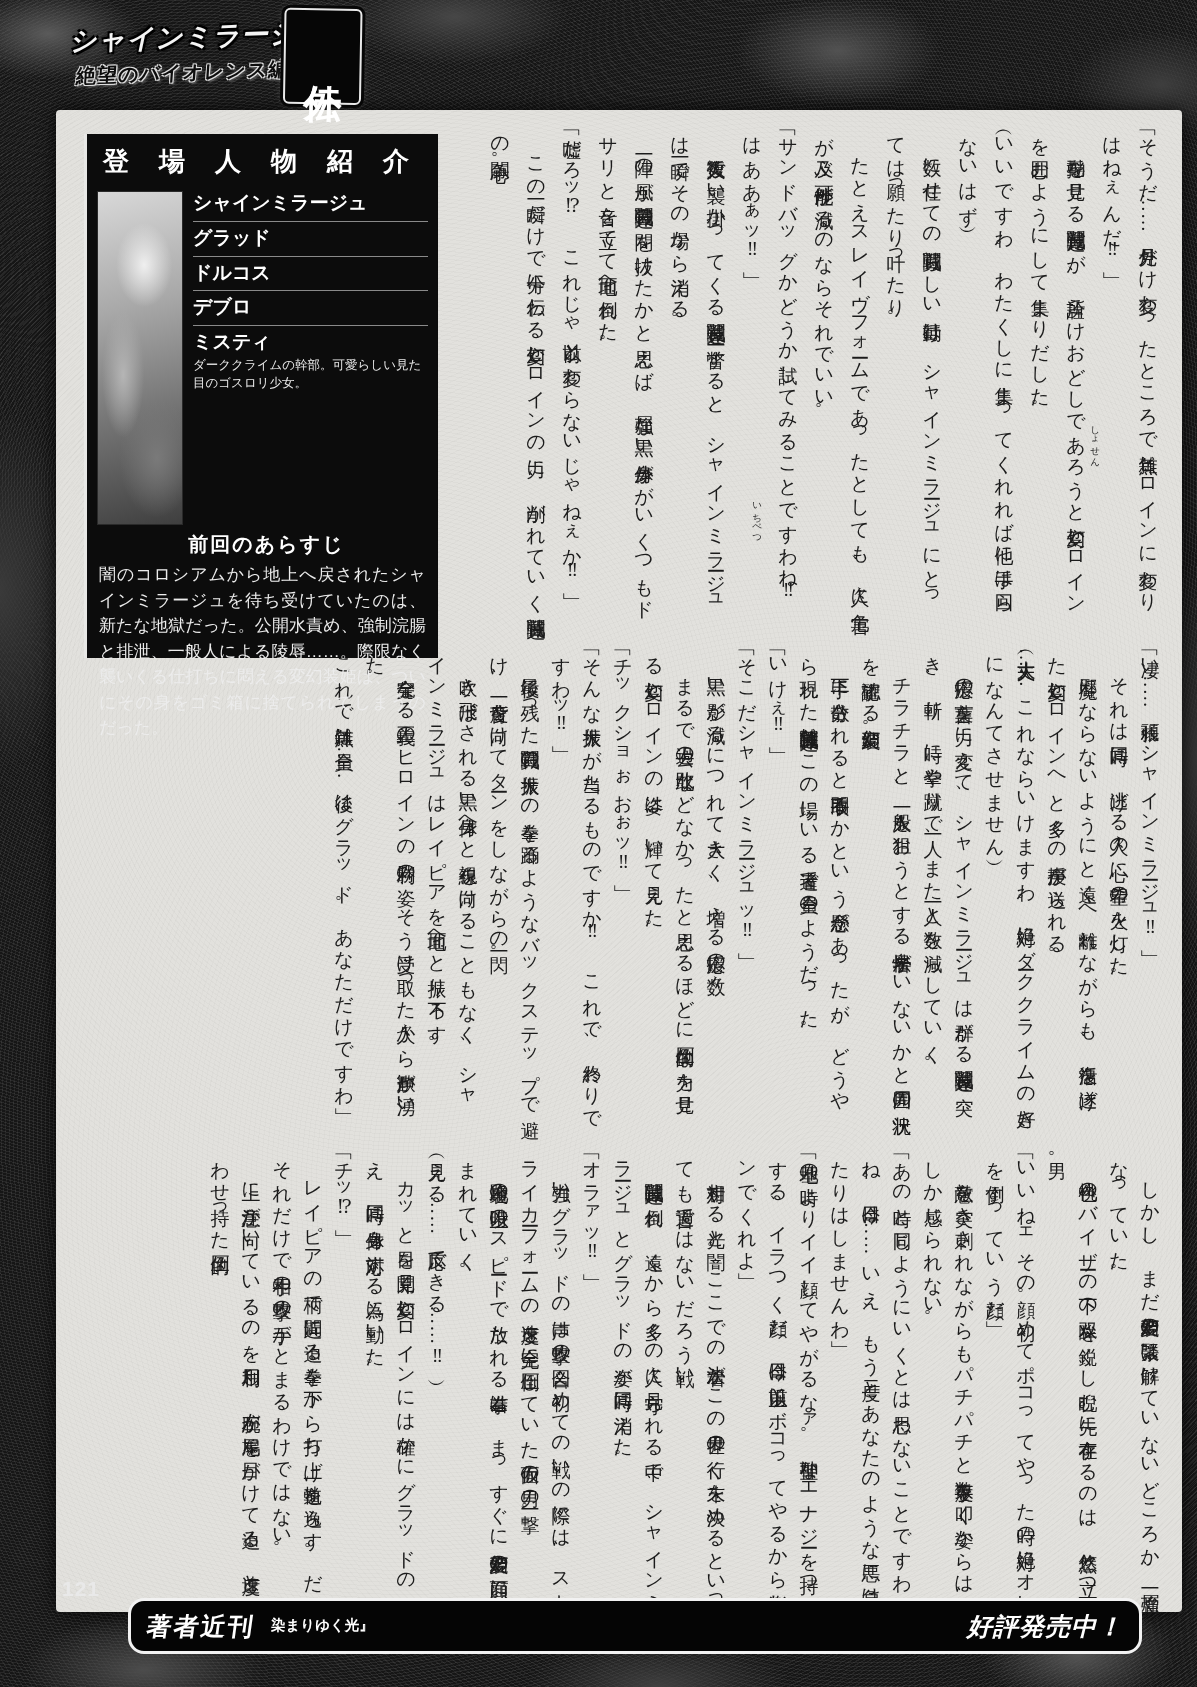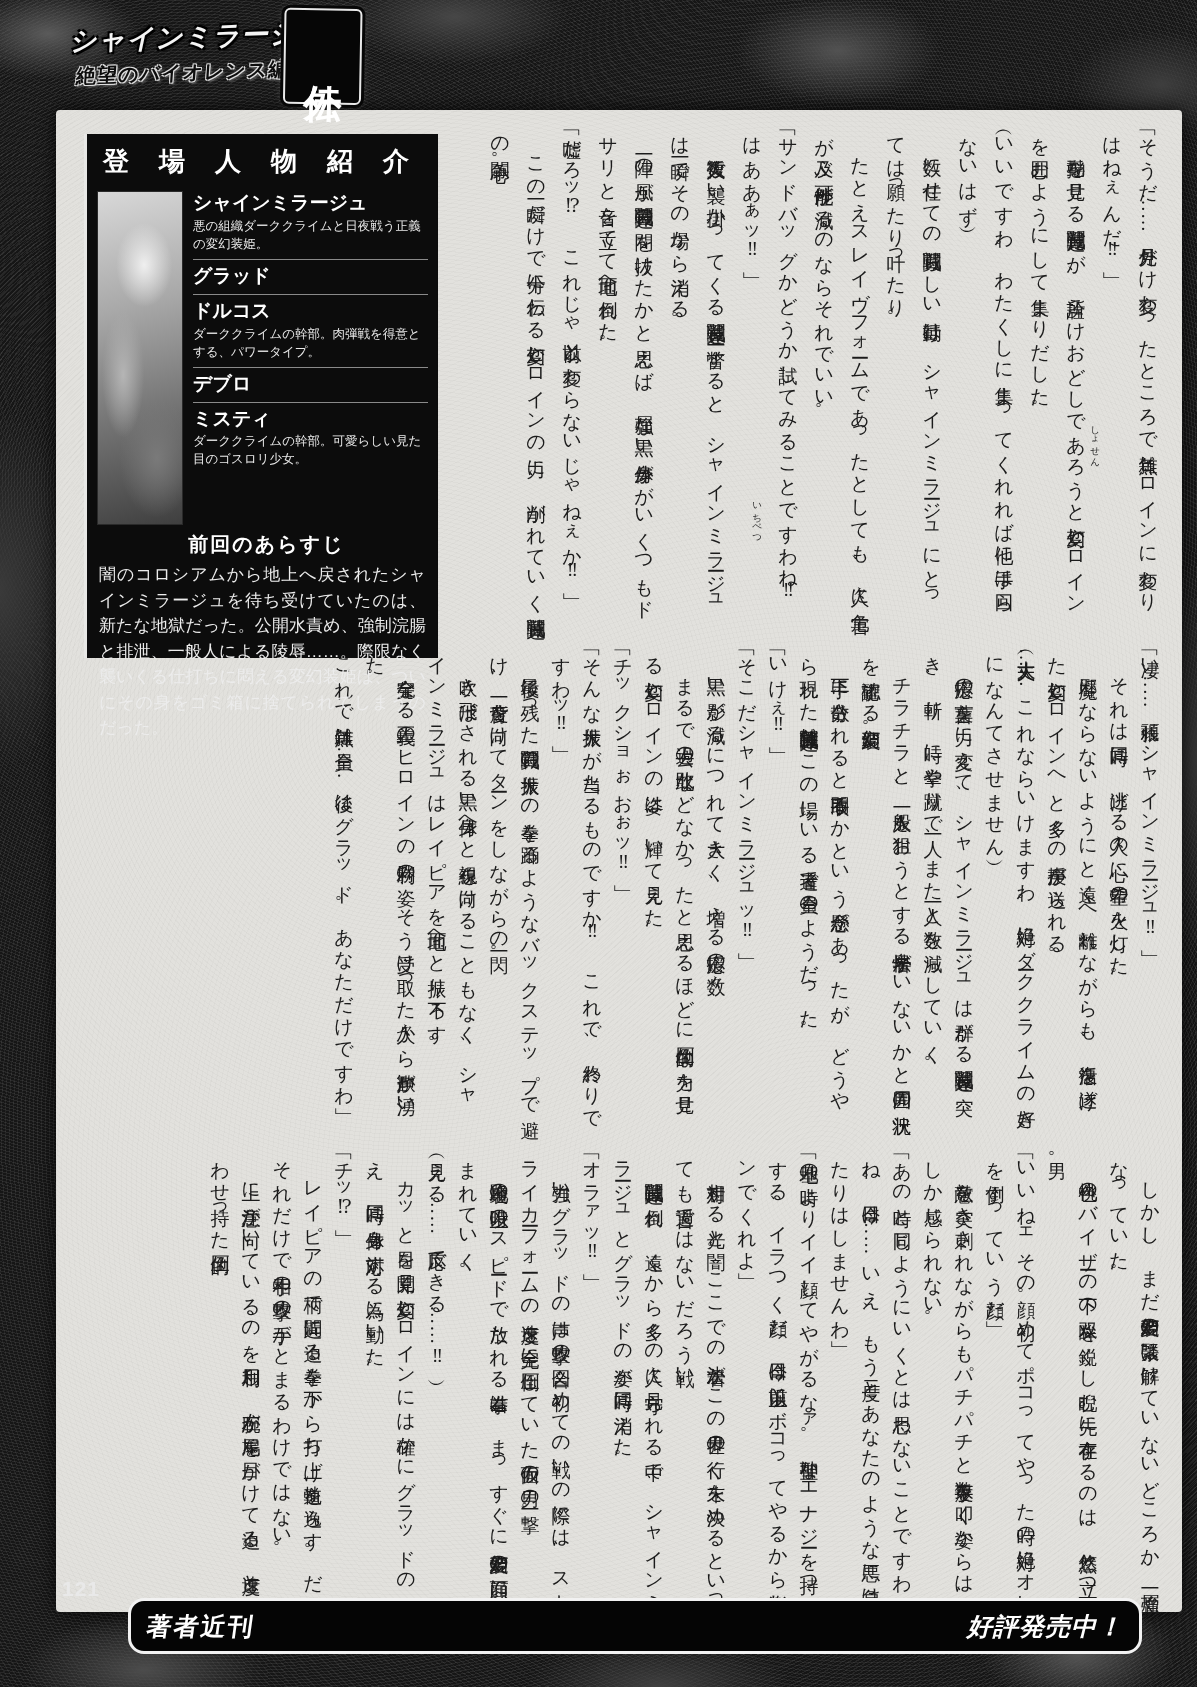--- a/index.html
+++ b/index.html
@@ -148,28 +148,26 @@
 
 <div class="paper">
 
   <div class="charbox">
     <div class="charbox-header">登場人物紹介</div>
     <div class="charbox-body">
       <div class="portrait"></div>
       <div class="entries">
         <div class="entry">
           <div class="entry-name">シャインミラージュ</div>
-          <div class="entry-desc">悪の組織ダーククライムと日夜戦う正義の変幻装姫。</div>
         </div>
         <div class="entry">
           <div class="entry-name">グラッド</div>
         </div>
         <div class="entry">
           <div class="entry-name">ドルコス</div>
-          <div class="entry-desc">ダーククライムの幹部。肉弾戦を得意とする、パワータイプ。</div>
         </div>
         <div class="entry">
           <div class="entry-name">デブロ</div>
         </div>
         <div class="entry">
           <div class="entry-name">ミスティ</div>
           <div class="entry-desc">ダーククライムの幹部。可愛らしい見た目のゴスロリ少女。</div>
         </div>
       </div>
     </div>
@@ -228,15 +226,16 @@
       <p>　レイピアの柄で間近に迫る拳を下から打ち上げ軌道を逸らす。だがそれだけで相手の攻撃の手がとまるわけではない。</p>
       <p>　上に注意が向いているのを利用し、左腕が鳩尾を目がけて迫る。速度と破壊力を合わせ持った圧倒的</p>
     </div>
 
 </div>
 
 <div class="page-number">121</div>
 <div class="footer-bar">
   <div class="footer-label">著者近刊</div>
   <div class="footer-books">
+    <div>染まりゆく光』</div>
   </div>
   <div class="footer-promo">好評発売中！</div>
 </div>
 
 </body></html>

